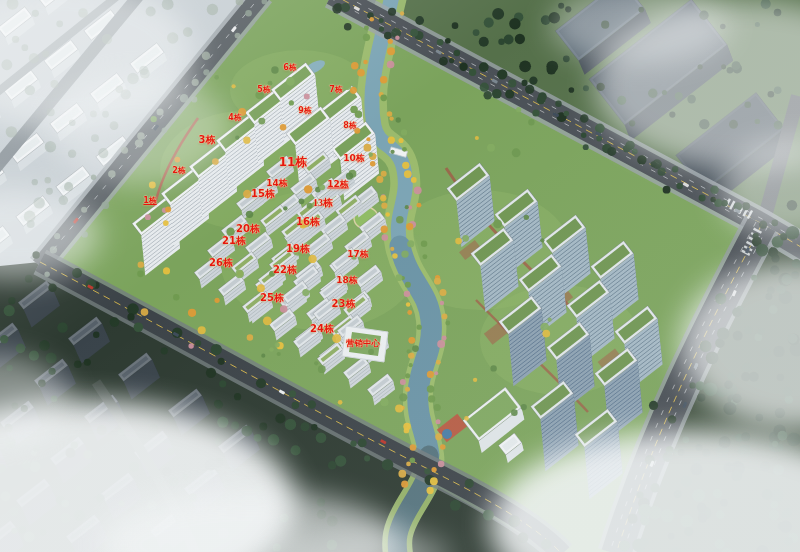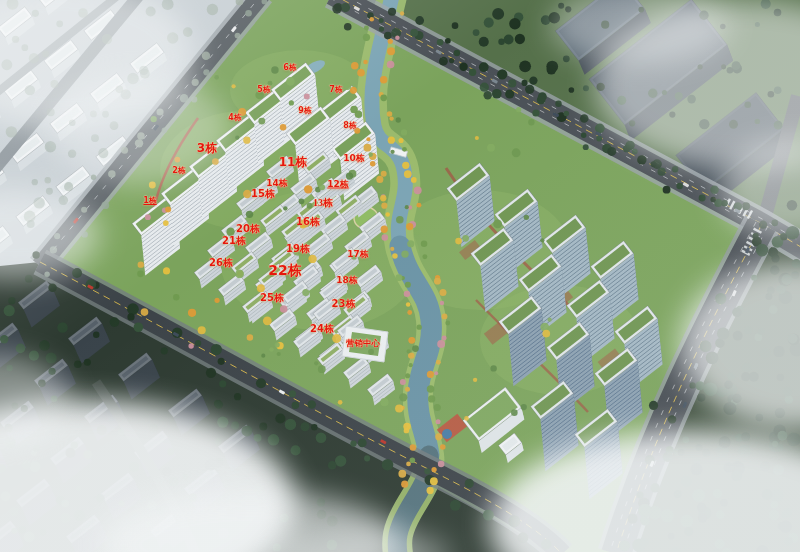--- a/index.html
+++ b/index.html
@@ -1579,39 +1579,39 @@
         <ellipse cx="640" cy="25" rx="90" ry="40" fill="#f4f7f8" opacity="0.4" filter="url(#blur14)"></ellipse>
         <ellipse cx="790" cy="190" rx="70" ry="50" fill="#f4f7f8" opacity="0.5" filter="url(#blur14)"></ellipse>
         <ellipse cx="0" cy="400" rx="70" ry="45" fill="#f4f7f8" opacity="0.45" filter="url(#blur14)"></ellipse>
         <ellipse cx="360" cy="556" rx="90" ry="28" fill="#f4f7f8" opacity="0.4" filter="url(#blur14)"></ellipse>
         <rect x="0" y="0" width="800" height="552" fill="url(#veil)"></rect>
       </g>
   </svg>
   <div id="labels-layer">
       <span class="bldg-label" style="left: 150px; top: 201px; font-size: 8px; color: rgb(229, 23, 13); text-decoration: underline;">1栋</span>
       <span class="bldg-label" style="left: 179px; top: 171px; font-size: 8px; color: rgb(229, 23, 13);">2栋</span>
-      <span class="bldg-label" style="left: 207px; top: 148px; font-size: 12px; color: rgb(229, 23, 13);">3栋</span>
+      <span class="bldg-label" style="left: 207px; top: 140px; font-size: 10px; color: rgb(229, 23, 13);">3栋</span>
       <span class="bldg-label" style="left: 235px; top: 118px; font-size: 8px; color: rgb(229, 23, 13);">4栋</span>
       <span class="bldg-label" style="left: 264px; top: 90px; font-size: 8px; color: rgb(229, 23, 13);">5栋</span>
       <span class="bldg-label" style="left: 290px; top: 68px; font-size: 8px; color: rgb(229, 23, 13);">6栋</span>
       <span class="bldg-label" style="left: 336px; top: 90px; font-size: 8px; color: rgb(229, 23, 13);">7栋</span>
       <span class="bldg-label" style="left: 350px; top: 126px; font-size: 8px; color: rgb(229, 23, 13);">8栋</span>
       <span class="bldg-label" style="left: 305px; top: 111px; font-size: 8px; color: rgb(229, 23, 13);">9栋</span>
       <span class="bldg-label" style="left: 330px; top: 158px; font-size: 9px; color: rgb(229, 23, 13); padding-left: 48px;">10栋</span>
       <span class="bldg-label" style="left: 293px; top: 162px; font-size: 12px; color: rgb(229, 23, 13);">11栋</span>
       <span class="bldg-label" style="left: 338px; top: 184px; font-size: 9px; color: rgb(229, 23, 13); text-decoration: underline;">12栋</span>
       <span class="bldg-label" style="left: 323px; top: 203px; font-size: 10px; color: rgb(229, 23, 13); font-family: Liberation Serif, serif;">13栋</span>
       <span class="bldg-label" style="left: 277px; top: 183px; font-size: 9px; color: rgb(229, 23, 13); text-align: center;">14栋</span>
       <span class="bldg-label" style="left: 263px; top: 194px; font-size: 10px; color: rgb(229, 23, 13);">15栋</span>
       <span class="bldg-label" style="left: 308px; top: 222px; font-size: 10px; color: rgb(229, 23, 13);">16栋</span>
       <span class="bldg-label" style="left: 358px; top: 254px; font-size: 9px; color: rgb(229, 23, 13);">17栋</span>
       <span class="bldg-label" style="left: 347px; top: 280px; font-size: 9px; color: rgb(229, 23, 13);">18栋</span>
       <span class="bldg-label" style="left: 298px; top: 249px; font-size: 10px; color: rgb(229, 23, 13);">19栋</span>
       <span class="bldg-label" style="left: 248px; top: 229px; font-size: 10px; color: rgb(229, 23, 13);">20栋</span>
       <span class="bldg-label" style="left: 234px; top: 241px; font-size: 10px; color: rgb(229, 23, 13);">21栋</span>
-      <span class="bldg-label" style="left: 285px; top: 270px; font-size: 14px; color: rgb(229, 23, 13);">22栋</span>
+      <span class="bldg-label" style="left: 285px; top: 270px; font-size: 10px; color: rgb(229, 23, 13);">22栋</span>
       <span class="bldg-label" style="left: 340px; top: 304px; font-size: 10px; color: rgb(229, 23, 13); padding-left: 7px;">23栋</span>
       <span class="bldg-label" style="left: 322px; top: 329px; font-size: 10px; color: rgb(229, 23, 13);">24栋</span>
       <span class="bldg-label" style="left: 272px; top: 298px; font-size: 10px; color: rgb(229, 23, 13);">25栋</span>
       <span class="bldg-label" style="left: 221px; top: 263px; font-size: 10px; color: rgb(229, 23, 13);">26栋</span>
       <span class="bldg-label" style="left: 363px; top: 343px; font-size: 8.5px; color: rgb(229, 23, 13);">营销中心</span>
     </div>
 </div>
 
 </body></html>

